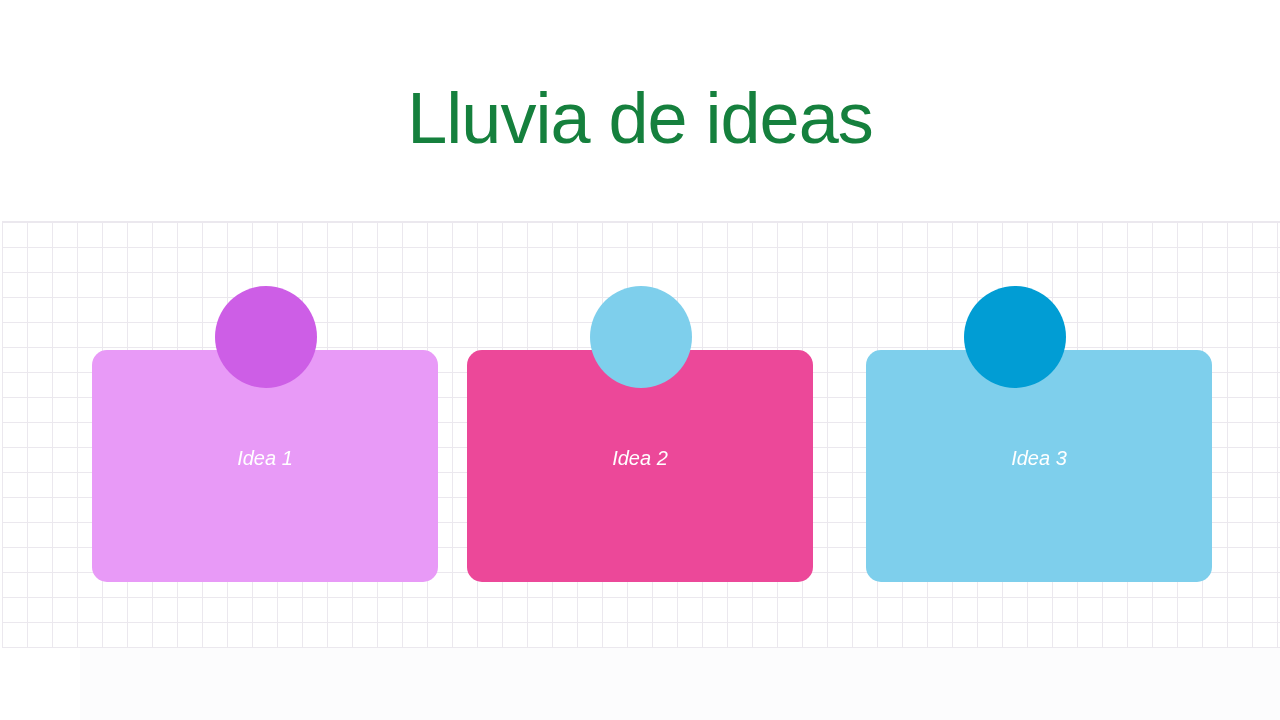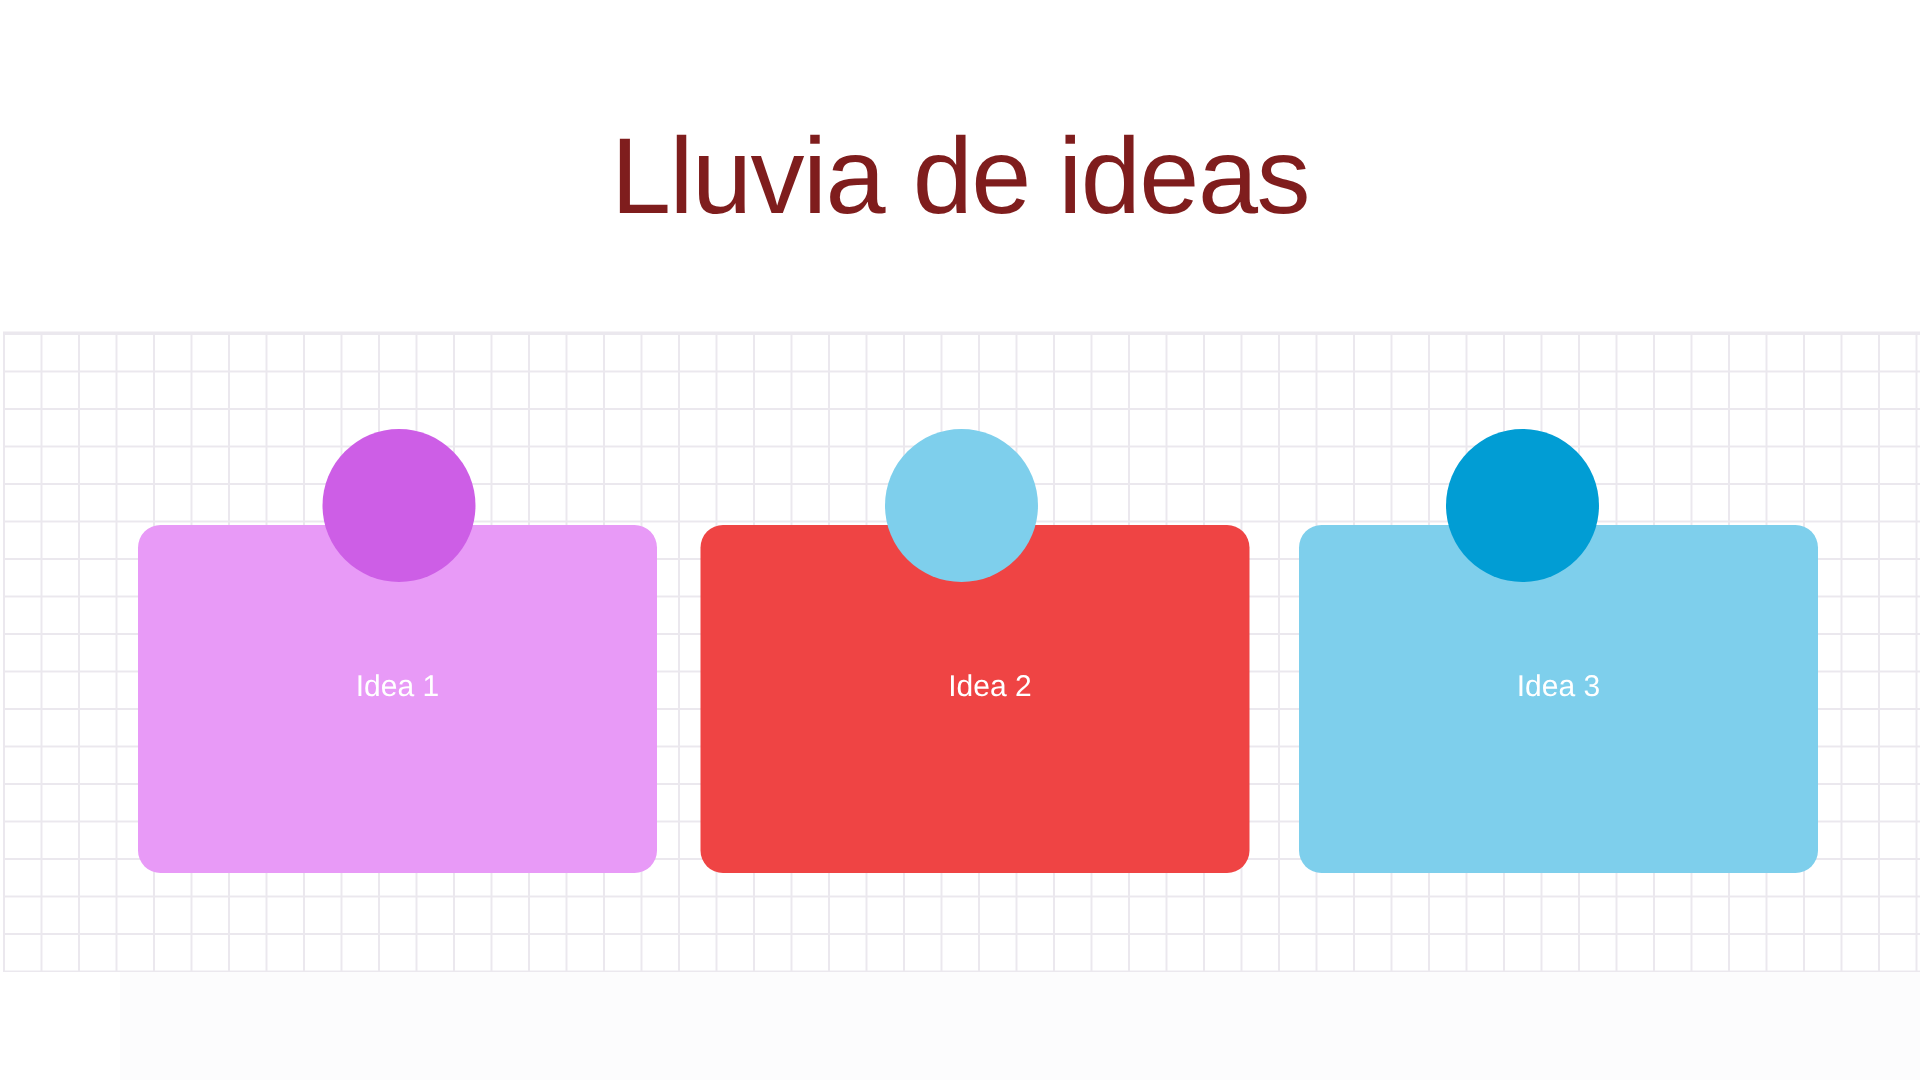--- a/index.html
+++ b/index.html
@@ -3,21 +3,21 @@
   <meta charset="utf-8">
   <style>
     html, body { margin: 0; padding: 0; }
     body {
       width: 1280px; height: 720px; position: relative; overflow: hidden;
       background: #ffffff;
       font-family: "Liberation Sans", "DejaVu Sans", sans-serif;
     }
     .title {
       position: absolute; left: 0; top: 72px; width: 1280px;
-      text-align: center; font-size: 72px; color: #7f1d1d; letter-spacing: -1px;
+      text-align: center; font-size: 72px; color: #15803d; letter-spacing: -1px;
       line-height: 92px;
     }
     .grid {
       position: absolute; left: 2px; top: 221px; width: 1278px; height: 426px;
       background-color: #ffffff;
       background-image:
         linear-gradient(to right, #ebe8ee 1px, transparent 1px),
         linear-gradient(to bottom, #ebe8ee 1px, transparent 1px);
       background-size: 25px 25px;
       border-top: 1px solid #ebe8ee;
@@ -25,41 +25,41 @@
     .bottom-band {
       position: absolute; left: 80px; top: 648px; width: 1200px; height: 72px;
       background: #fcfcfd;
     }
     .card {
       position: absolute; top: 350px; width: 346px; height: 232px;
       border-radius: 15px;
       display: flex; align-items: center; justify-content: center;
     }
     .card-label {
-      color: #ffffff; font-size: 20px; margin-top: -16px;
+      color: #ffffff; font-size: 20px; margin-top: -16px; font-style: italic;
     }
     .circle {
       position: absolute; top: 286px; width: 102px; height: 102px; border-radius: 50%;
     }
   </style>
 </head>
 <body>
 
 <div>
   <div class="title">Lluvia de ideas</div>
 
   <div class="grid"></div>
   <div class="bottom-band"></div>
 
   <div class="card" id="card1" style="left: 92px; background: rgb(232, 154, 247);">
     <span class="card-label">Idea 1</span>
   </div>
   <div class="circle" id="circle1" style="left: 215px; background: rgb(205, 94, 230);"></div>
 
-  <div class="card" id="card2" style="left: 467px; background: #ef4444; padding-left: 20px;">
+  <div class="card" id="card2" style="left: 467px; background: #ec4899;">
     <span class="card-label">Idea 2</span>
   </div>
   <div class="circle" id="circle2" style="left: 590px; background: rgb(126, 207, 236);"></div>
 
   <div class="card" id="card3" style="left: 841px; background: rgb(126, 207, 236); margin-left: 25px;">
     <span class="card-label">Idea 3</span>
   </div>
   <div class="circle" id="circle3" style="left: 964px; background: rgb(1, 157, 212);"></div>
 </div>
 

